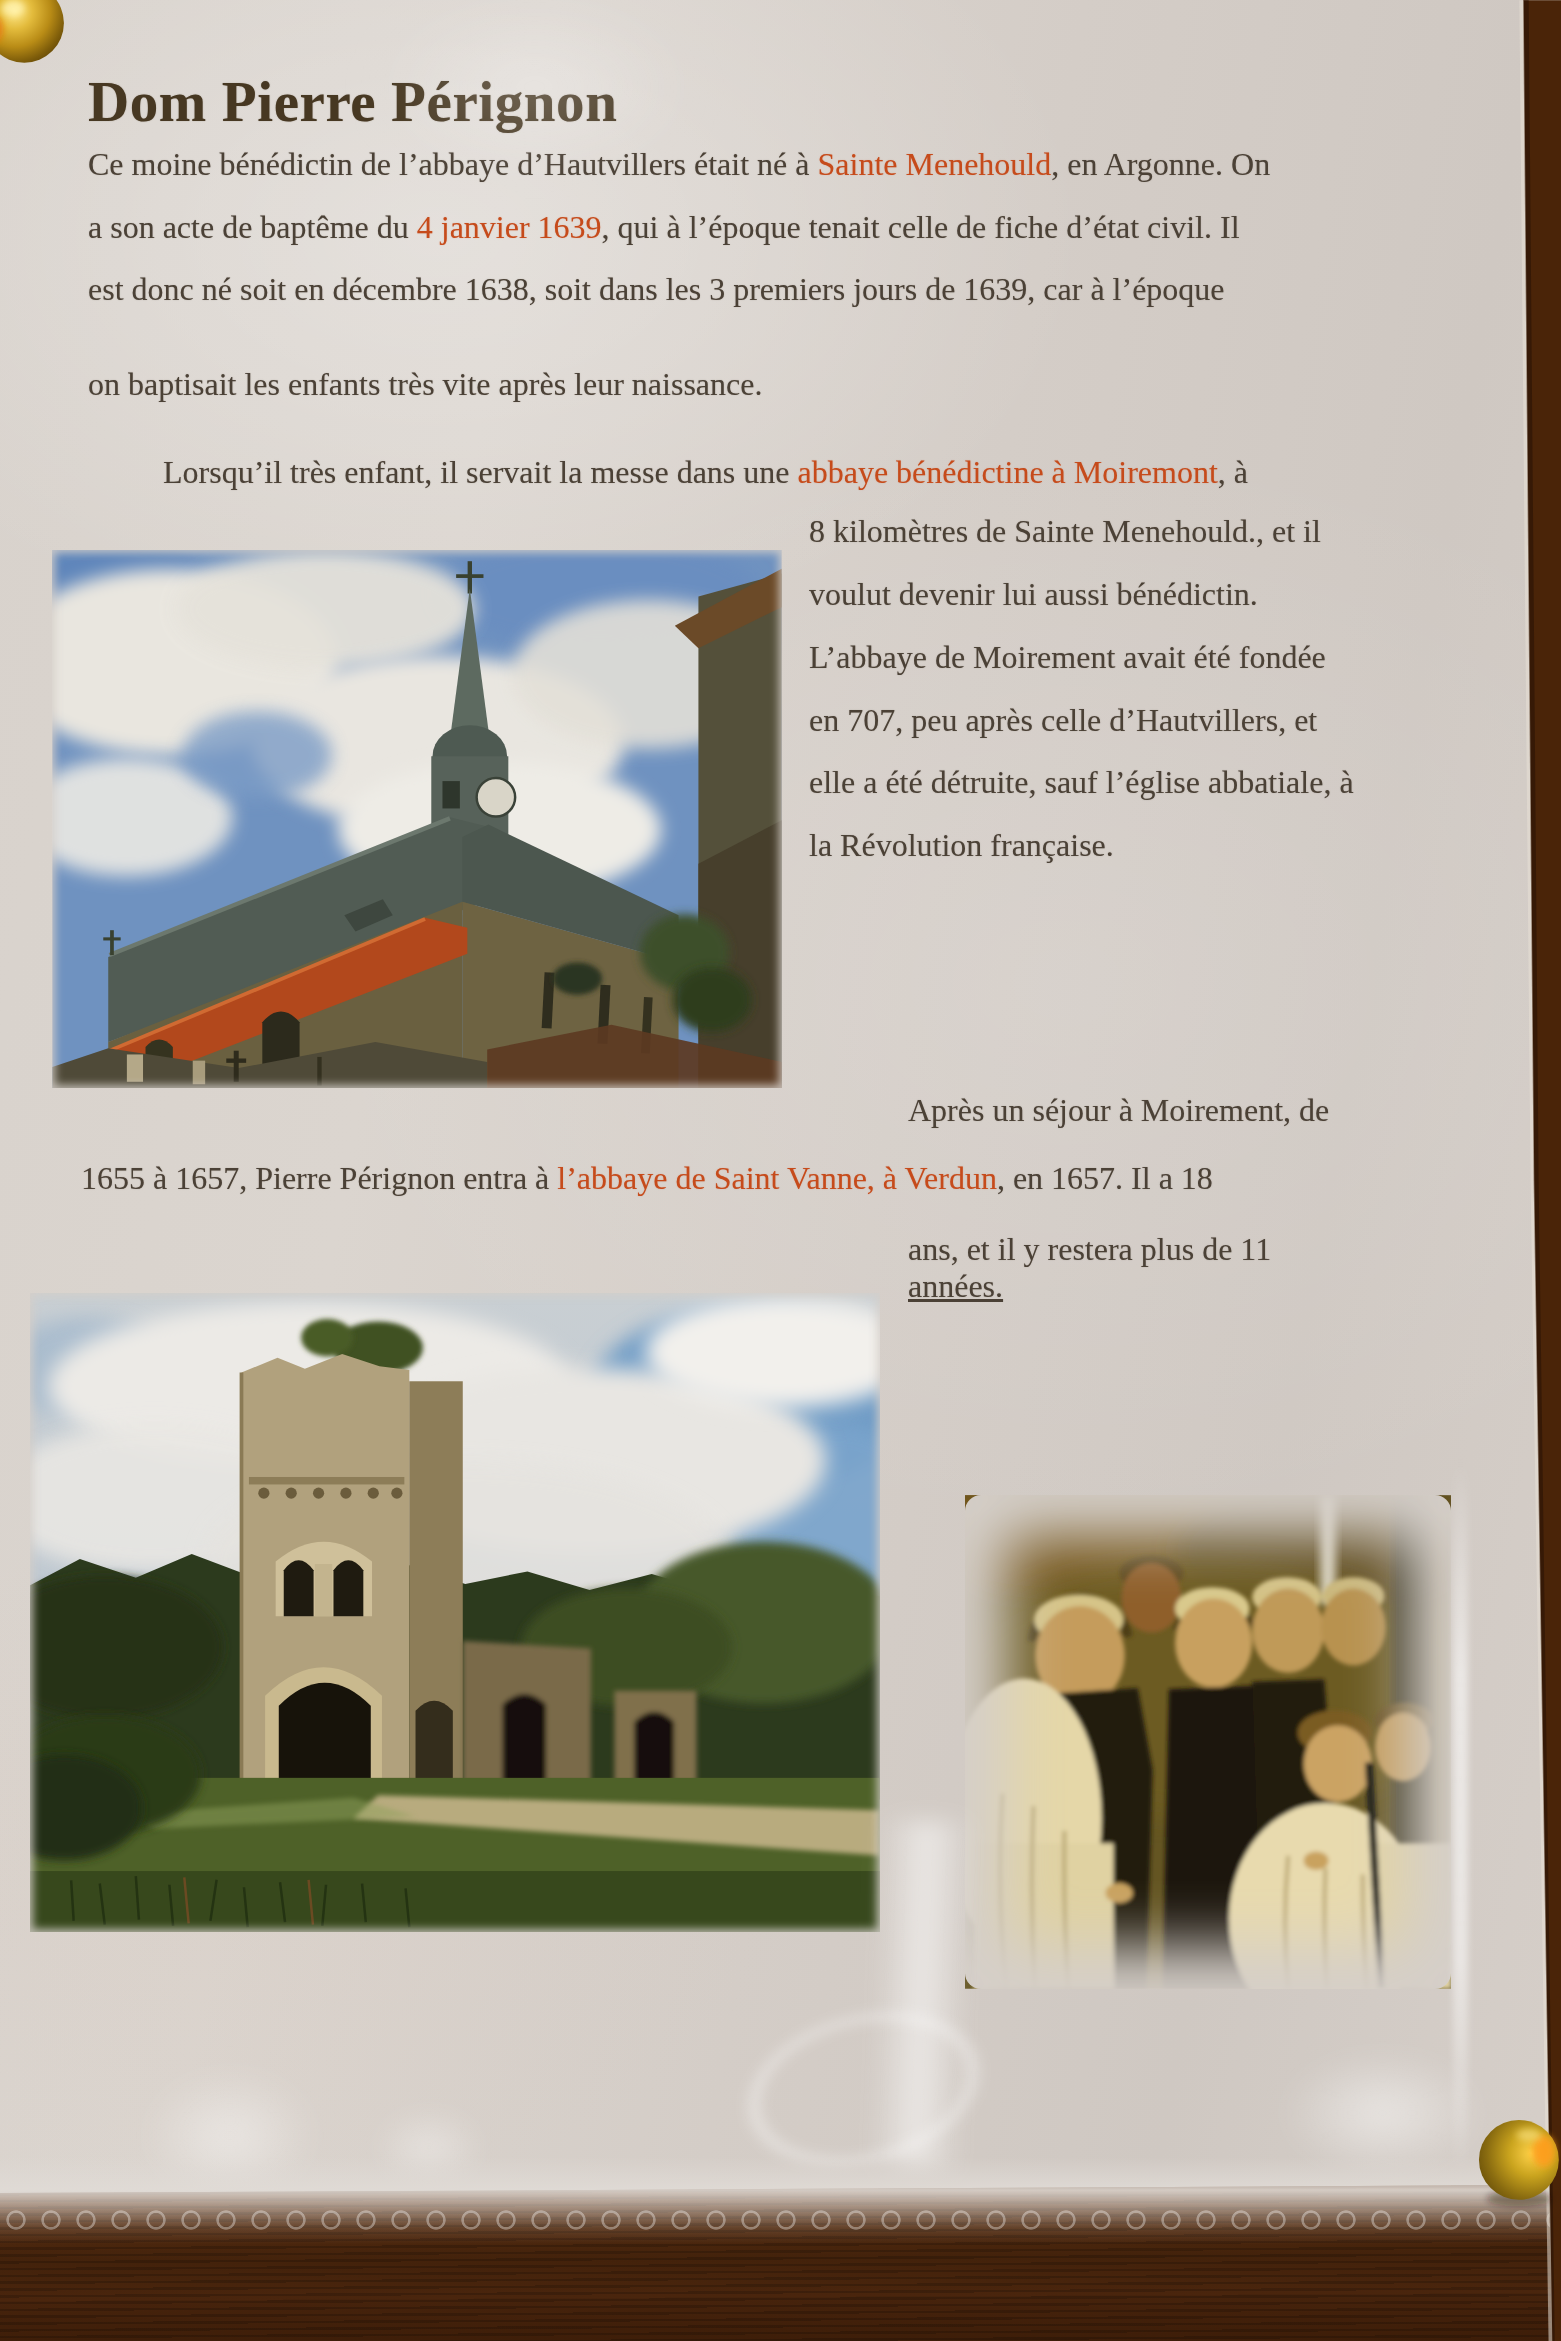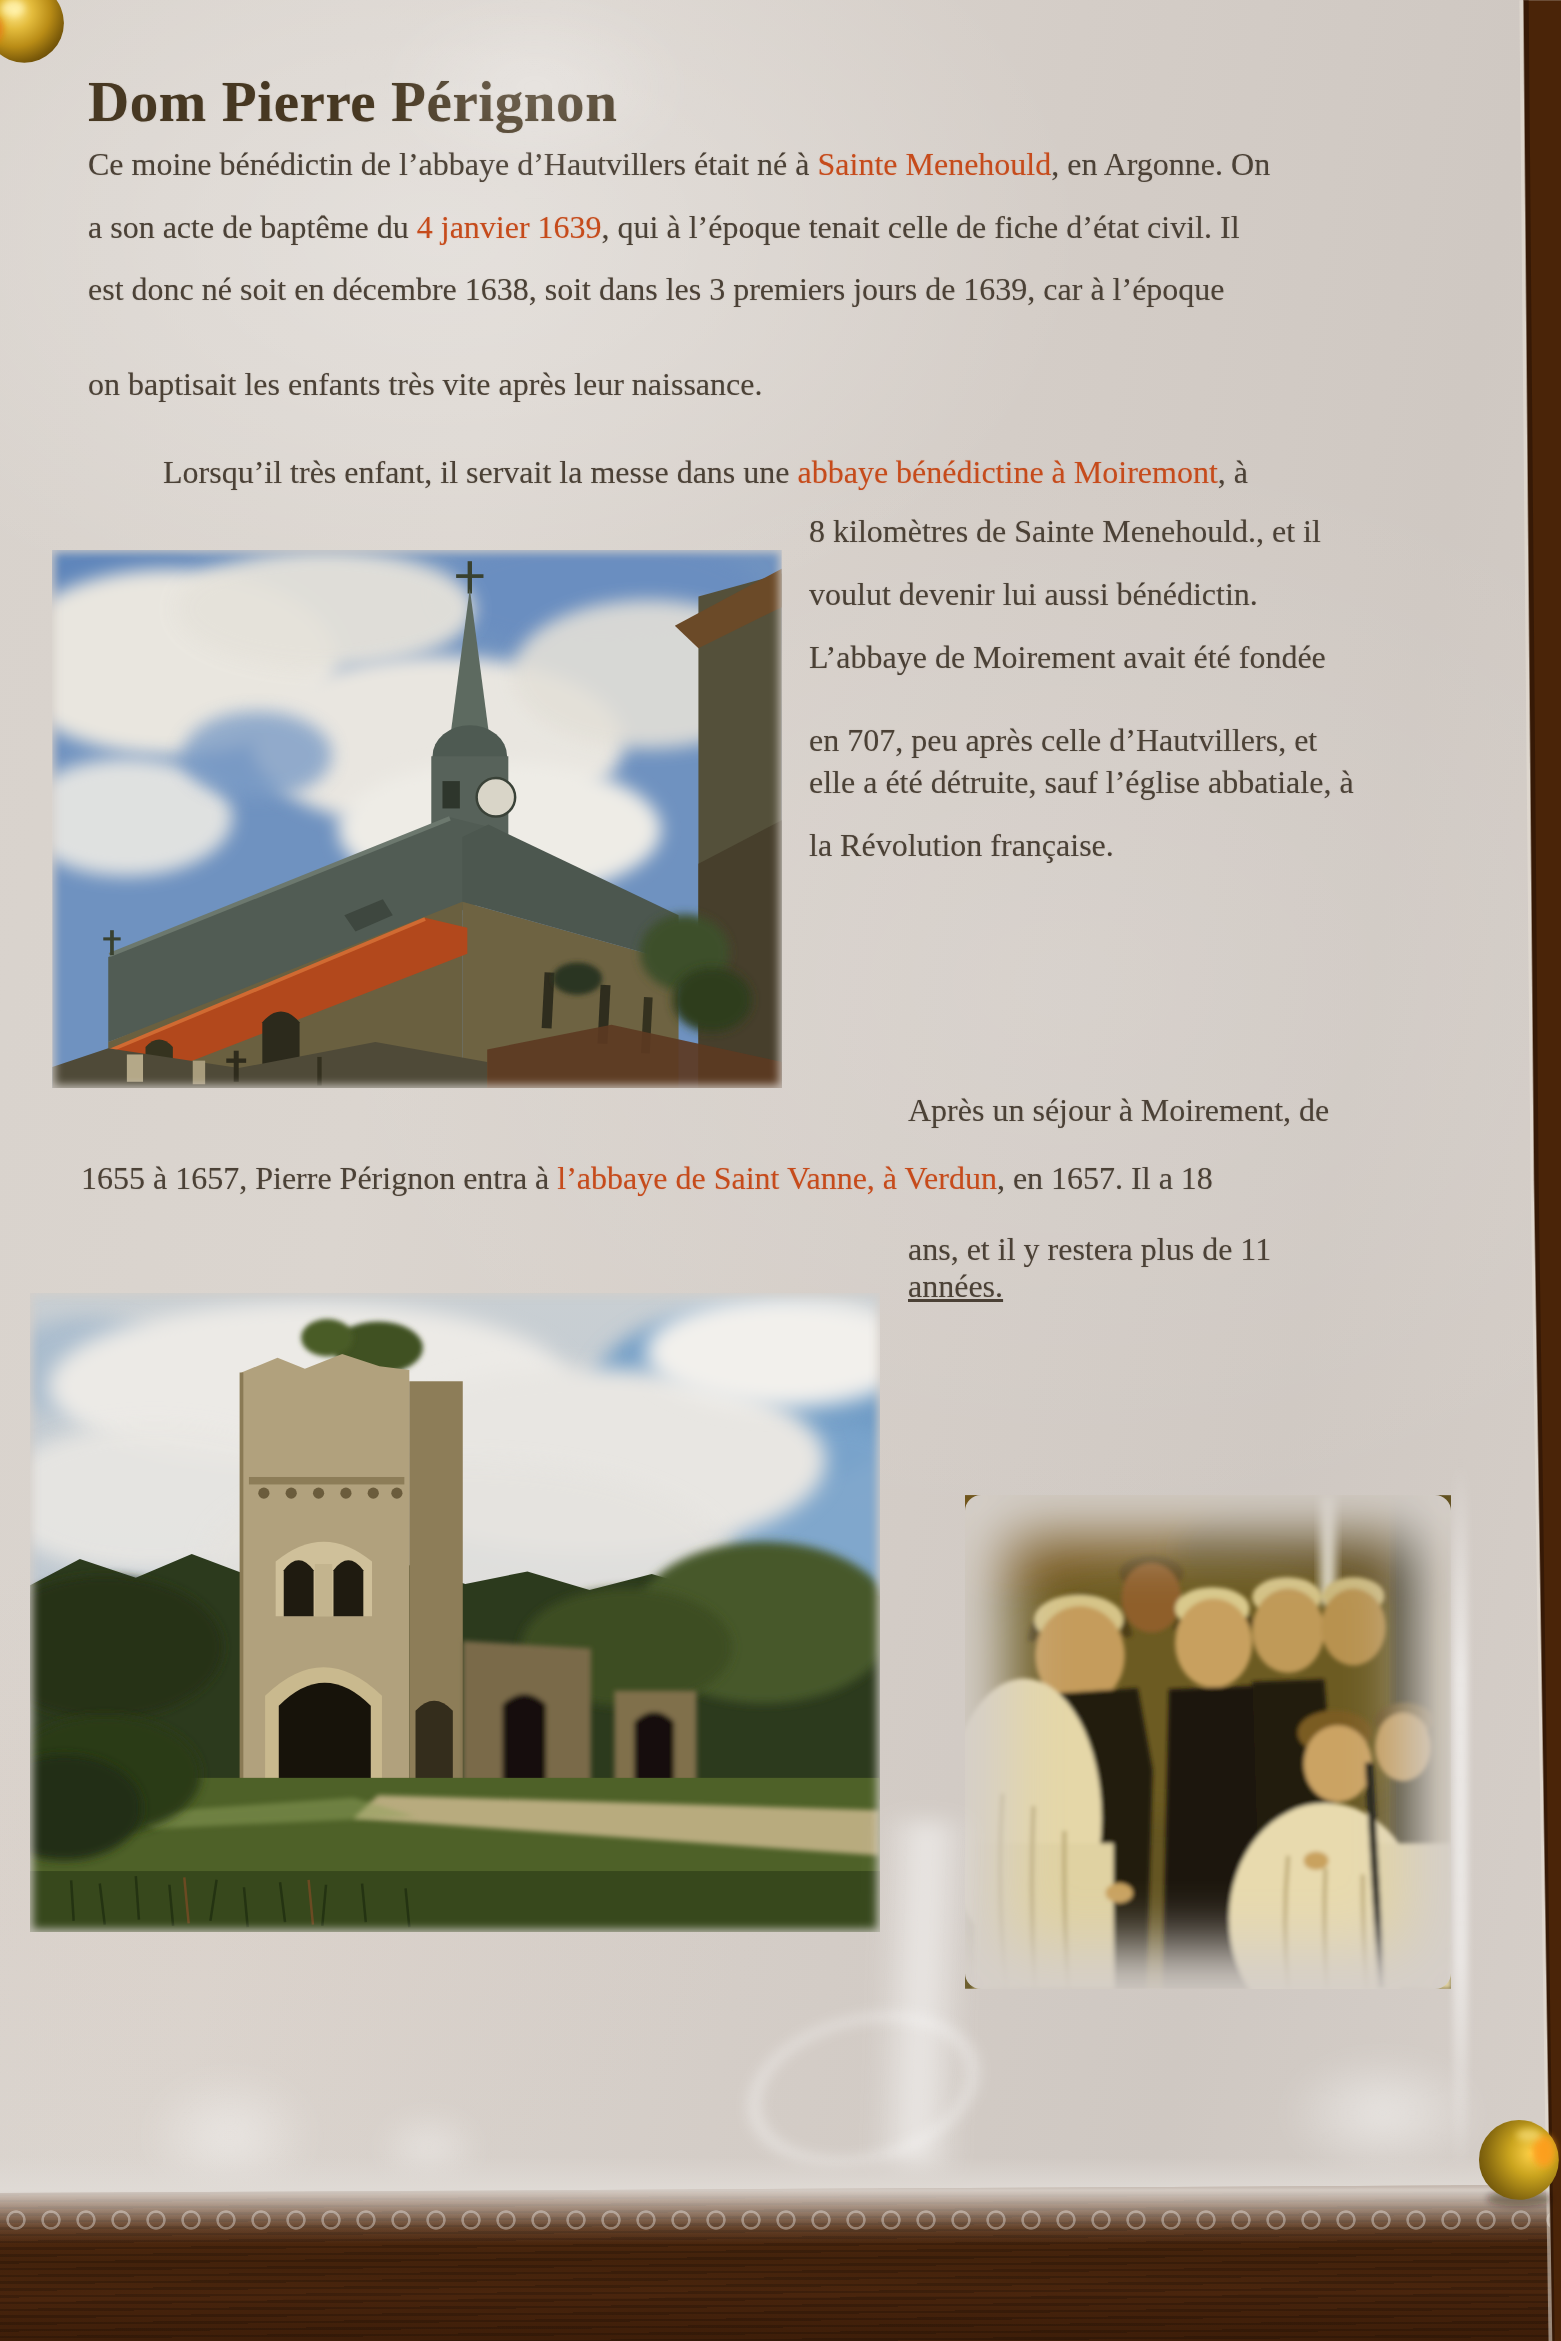--- a/index.html
+++ b/index.html
@@ -273,21 +273,21 @@
 <div class="line" style="left:88px;top:148px;"><span>Ce moine bénédictin de l’abbaye d’Hautvillers était né à </span><span class="hl">Sainte Menehould</span><span>, en Argonne. On</span></div>
 <div class="line" style="left:88px;top:211px;"><span>a son acte de baptême du </span><span class="hl">4 janvier 1639</span><span>, qui à l’époque tenait celle de fiche d’état civil. Il</span></div>
 <div class="line" style="left:88px;top:273px;">est donc né soit en décembre 1638, soit dans les 3 premiers jours de 1639, car à l’époque</div>
 <div class="line" style="left:88px;top:336px;margin-top:32px;">on baptisait les enfants très vite après leur naissance.</div>
 
 <div class="line" style="left:163px;top:456px;"><span>Lorsqu’il très enfant, il servait la messe dans une </span><span class="hl">abbaye bénédictine à Moiremont</span><span>, à</span></div>
 
 <div class="line" style="left:809px;top:515px;">8 kilomètres de Sainte Menehould., et il</div>
 <div class="line" style="left:809px;top:578px;">voulut devenir  lui aussi bénédictin.</div>
 <div class="line" style="left:809px;top:641px;">L’abbaye de Moirement avait été fondée</div>
-<div class="line" style="left:809px;top:724px;">en 707, peu après celle d’Hautvillers, et</div>
+<div class="line" style="left:809px;top:704px;">en 707, peu après celle d’Hautvillers, et</div>
 <div class="line" style="left:809px;top:766px;">elle a été détruite, sauf l’église abbatiale, à</div>
 <div class="line" style="left:809px;top:829px;">la Révolution française.</div>
 
 <div class="line" style="left:908px;top:1094px;">Après un séjour à Moirement, de</div>
 <div class="line" style="left:81px;top:1162px;"><span>1655 à 1657, Pierre Pérignon entra  à </span><span class="hl">l’abbaye de Saint Vanne, à Verdun</span><span>, en 1657. Il a 18</span></div>
 <div class="line" style="left:908px;top:1233px;">ans, et il y restera plus de 11</div>
 <div class="line" style="left:908px;top:1270px;text-decoration:underline;">années.</div>
 
 <div class="streak" style="left:875px;top:1821px;width:93px;height:348px;transform:rotate(2deg);filter:blur(11.2px);background:linear-gradient(to right,rgba(255,255,255,0),rgba(255,255,255,.55),rgba(255,255,255,0));"></div>
 <div class="streak" style="left:143px;top:2070px;width:174px;height:131px;filter:blur(16px);background:radial-gradient(closest-side,rgba(255,255,255,.45),rgba(255,255,255,0));"></div>

